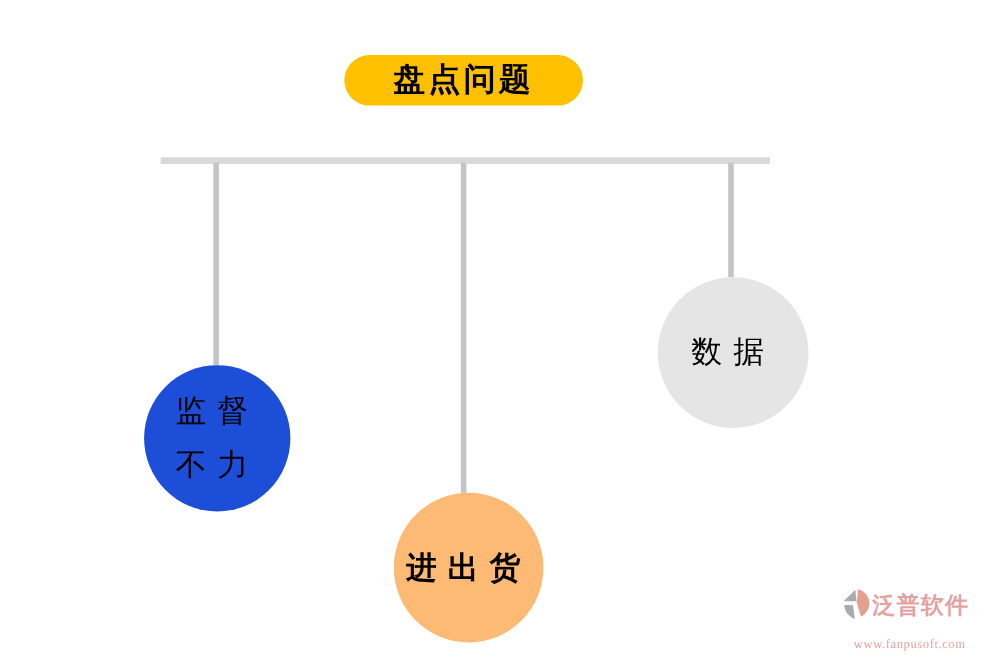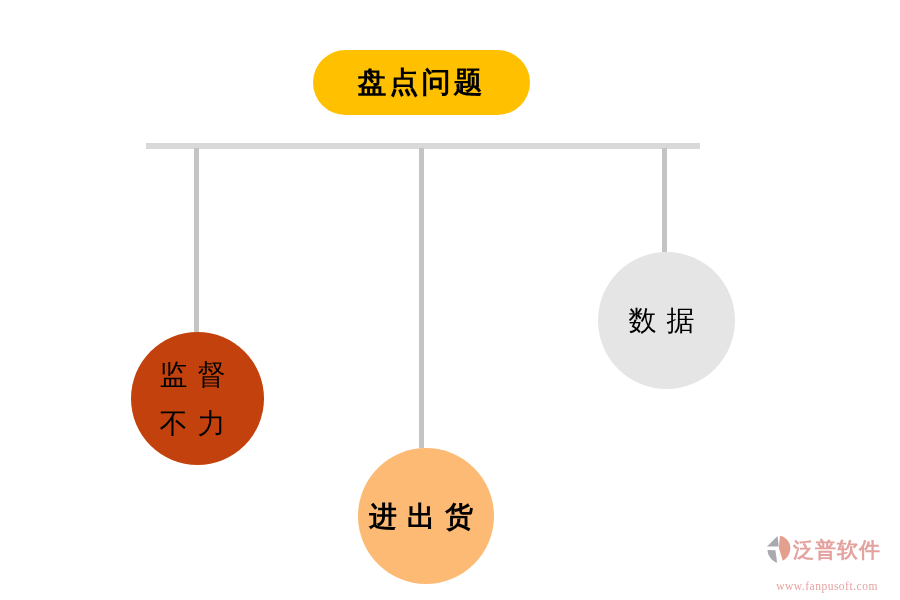--- a/index.html
+++ b/index.html
@@ -9,21 +9,21 @@
     height: 600px;
     background: #ffffff;
     overflow: hidden;
     font-family: "Liberation Sans", sans-serif;
   }
 
   
   .title-pill {
     position: absolute;
     left: 313px; top: 50px;
-    width: 217px; height: 65px;
+    width: 217px; height: 46px;
     border-radius: 33px;
     display: flex; align-items: center; justify-content: center;
     font-size: 29px; font-weight: bold; color: #000000;
     letter-spacing: 3px;
     font-family: "Liberation Sans", sans-serif;
   }
 
   
   .hline {
     position: absolute;
@@ -83,21 +83,21 @@
 
 <div id="stage">
 
   <div class="title-pill" style="background: rgb(255, 192, 0);">盘点问题</div>
 
   <div class="hline" style="background: rgb(217, 217, 217);"></div>
   <div class="vline vline-left" style="background: rgb(196, 196, 196);"></div>
   <div class="vline vline-mid" style="background: rgb(196, 196, 196);"></div>
   <div class="vline vline-right" style="background: rgb(196, 196, 196);"></div>
 
-  <div class="node node-supervision" style="background: #c2410c;">
+  <div class="node node-supervision" style="background: #1d4ed8;">
     <div class="node-text">
       <div class="line">监督</div>
       <div class="line">不力</div>
     </div>
   </div>
 
   <div class="node node-inout" style="background: #fdba74; font-weight: bold;">
     <div class="node-text">
       <div class="line">进出货</div>
     </div>

